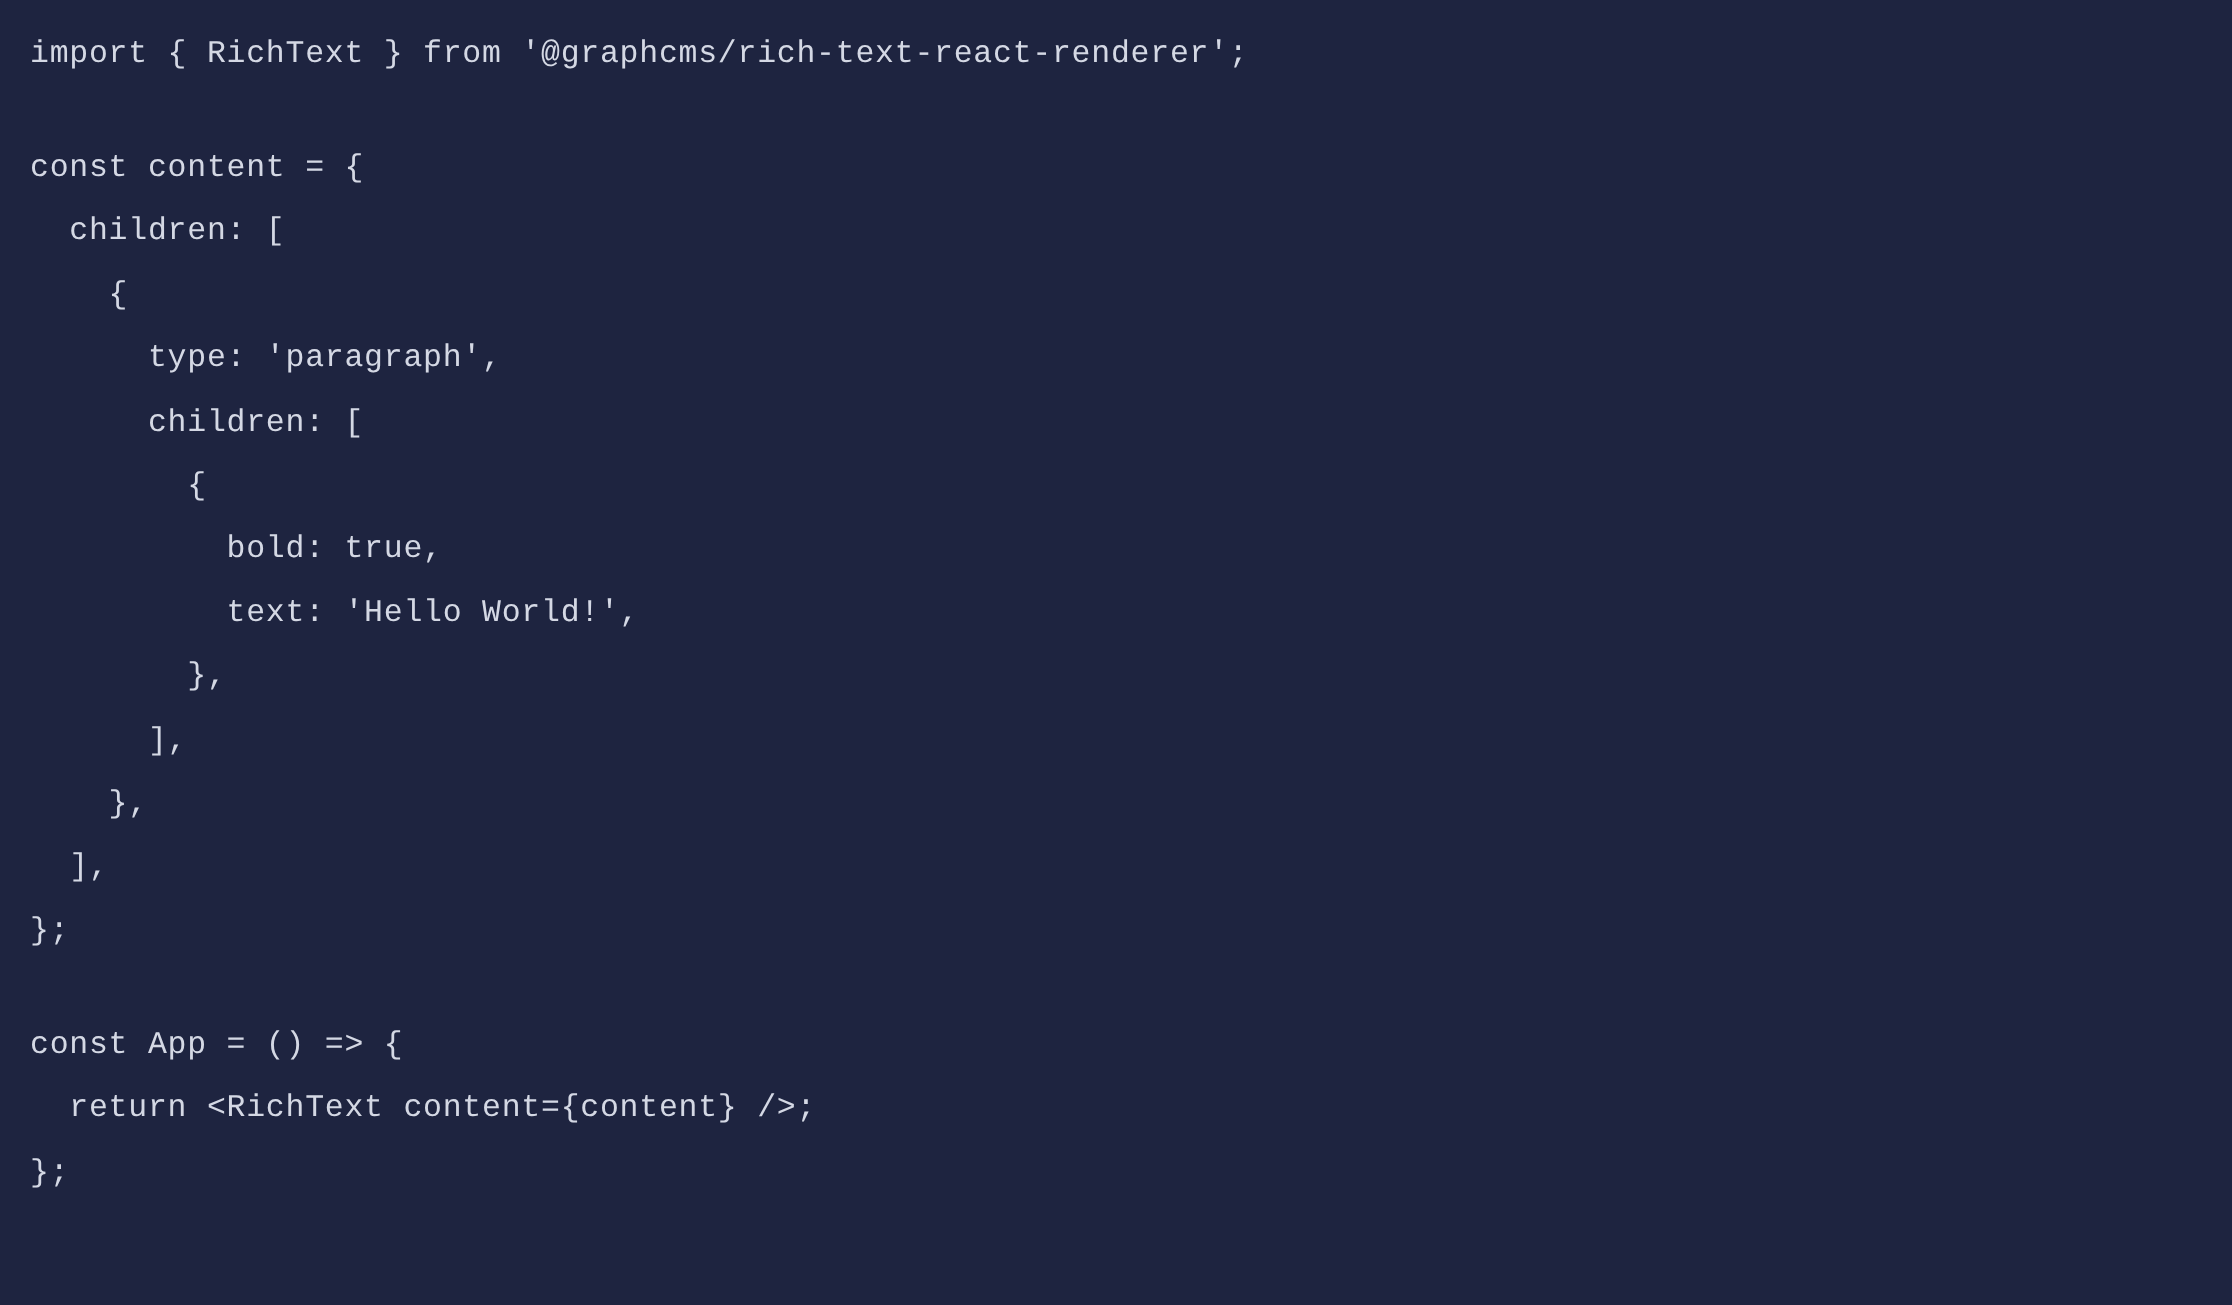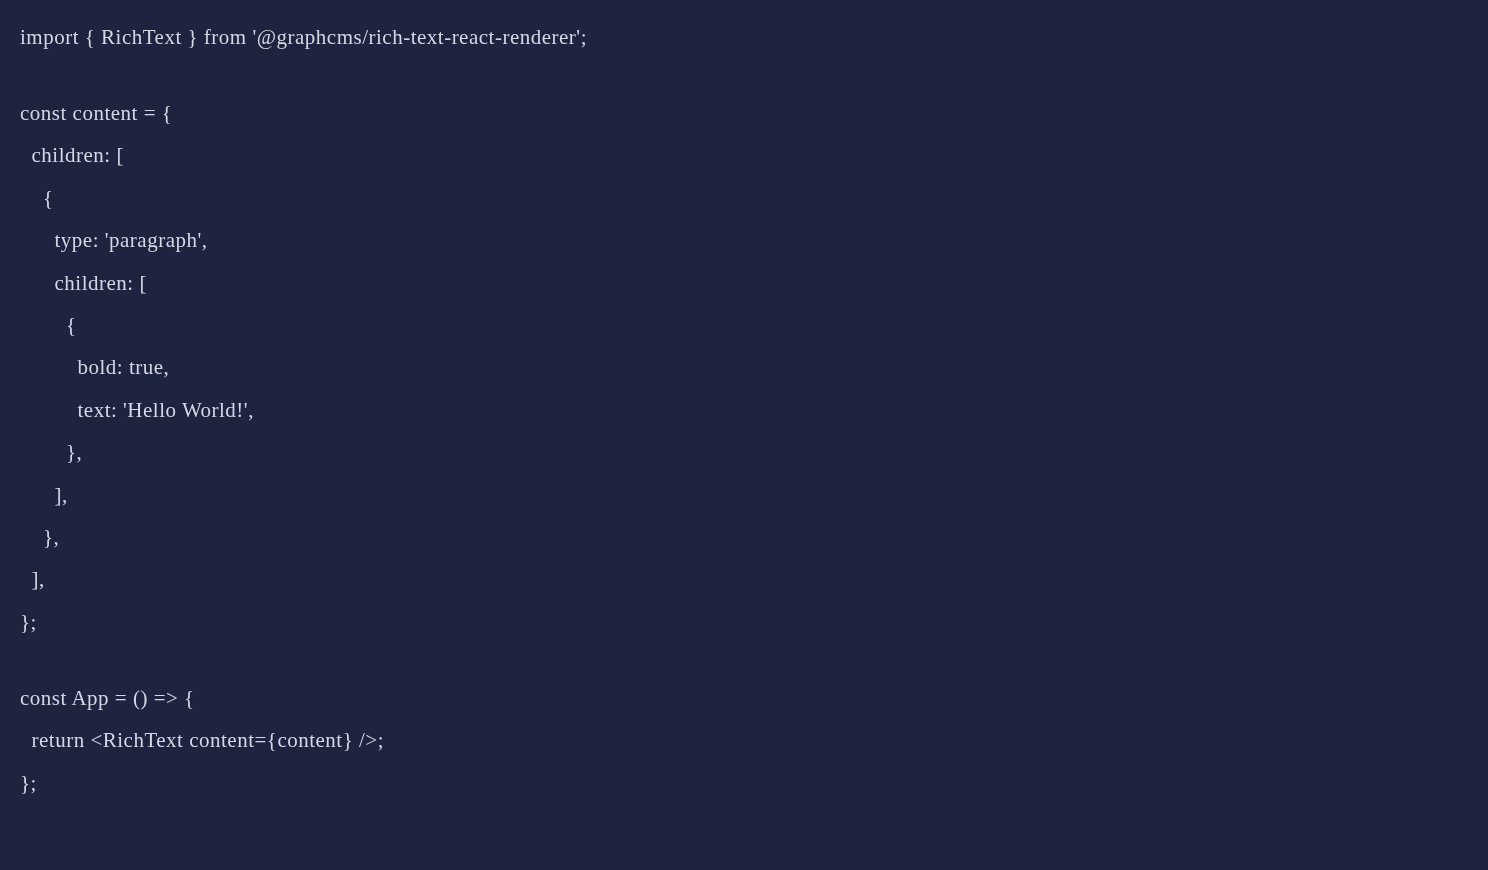--- a/index.html
+++ b/index.html
@@ -13,21 +13,21 @@
       font-family: 'SF Mono', 'Monaco', 'Inconsolata', 'Fira Code', 'Consolas', monospace;
       font-size: 21px;
       line-height: 2.02;
       padding: 16px 20px;
       width: 1488px;
       height: 870px;
       overflow: hidden;
       letter-spacing: 0.5px;
     }
     pre {
-      font-family: Liberation Serif, serif;
+      font-family: Liberation Mono, monospace;
       white-space: pre;
     }
     .code-line {
       display: block;
       min-height: 1.6em;
     }
   </style>
 </head>
 <body>
 

